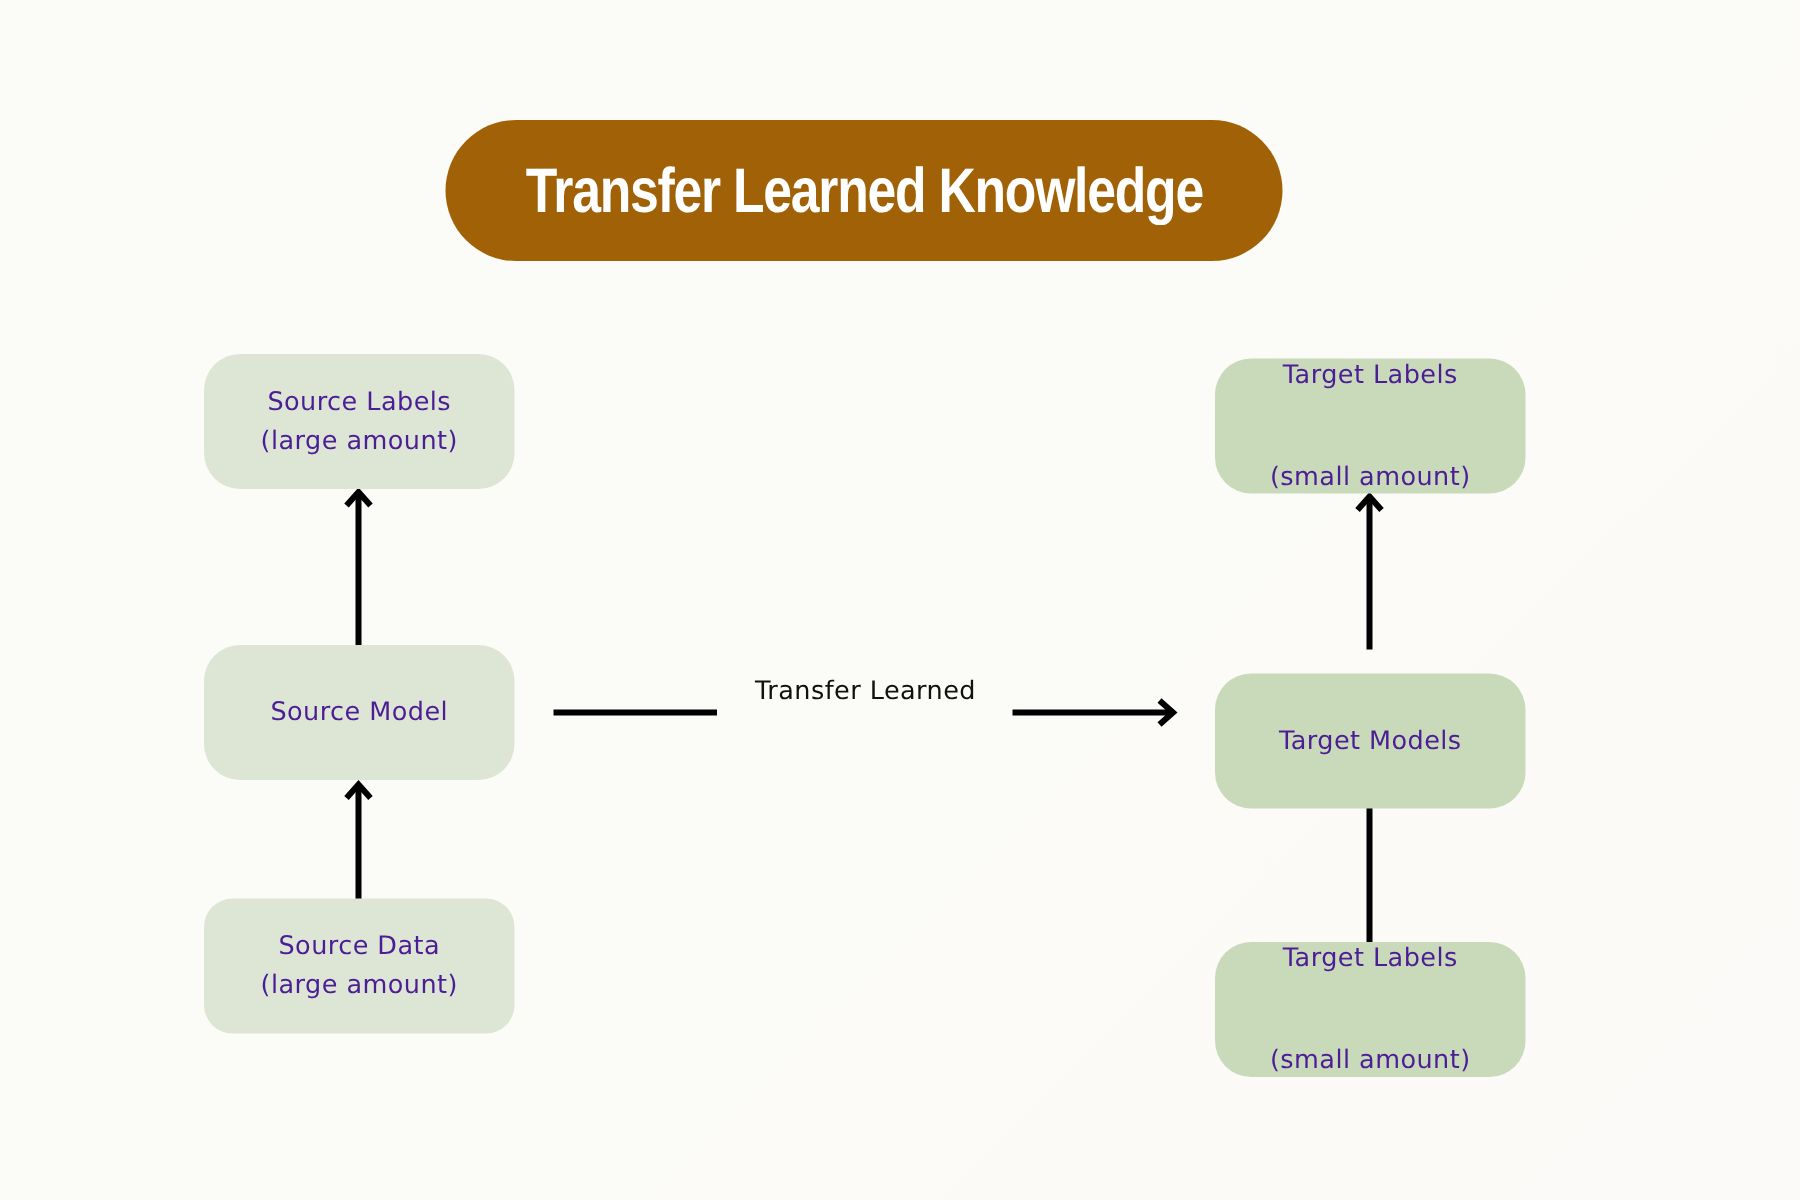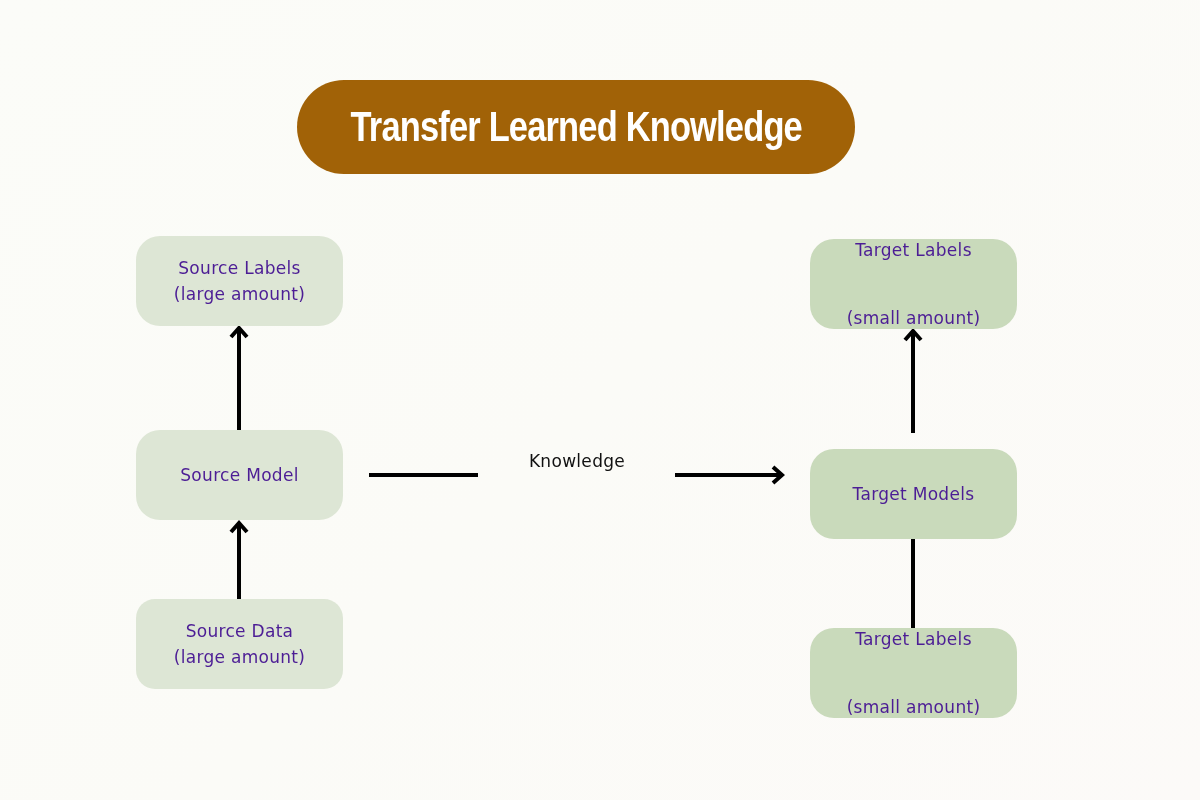--- a/index.html
+++ b/index.html
@@ -123,21 +123,21 @@
 <div class="node source" style="left:136px; top:430px;text-align:right;">
   <span class="line">Source Model</span>
 </div>
 
 <div class="node source" style="left:136px; top:599px;border-radius:19px;">
   <span class="line">Source Data</span>
   <span class="line">(large amount)</span>
 </div>
 
 <div class="edge-label">
-  <div>Knowledge</div>
+  <div>Transfer Learned</div>
 </div>
 
 <div class="node target" style="left:810px; top:239px;">
   <span class="line">Target Labels</span>
   <span class="line">(small amount)</span>
 </div>
 
 <div class="node target" style="left:810px; top:449px;">
   <span class="line">Target Models</span>
 </div>

